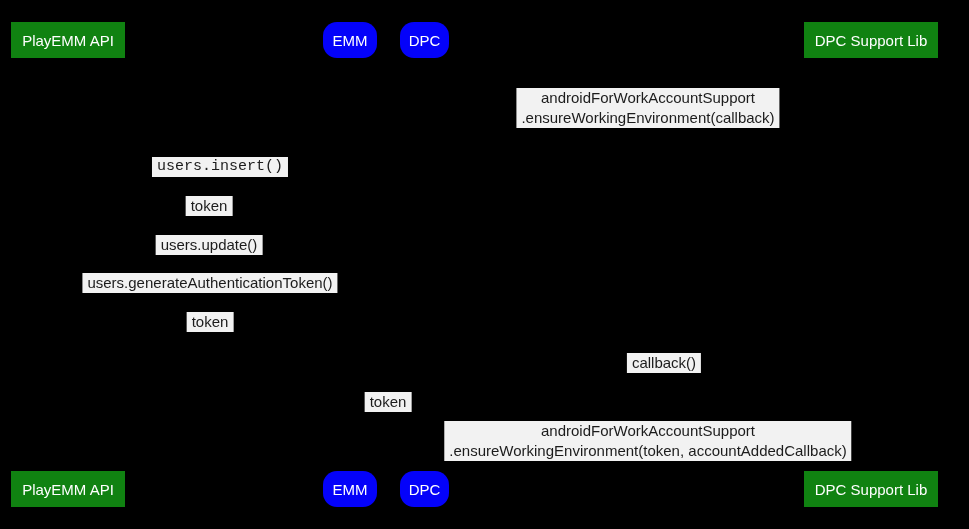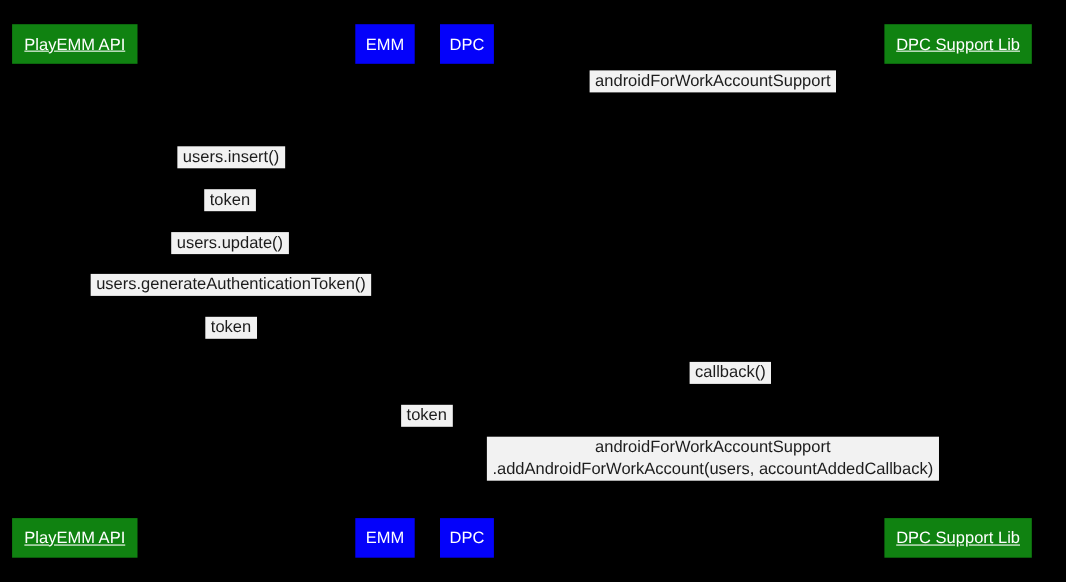--- a/index.html
+++ b/index.html
@@ -25,51 +25,53 @@
   .actor {
     position: absolute;
     height: 36px;
     display: flex;
     align-items: center;
     justify-content: center;
     color: var(--actor-text);
     font-size: 15px;
     white-space: nowrap;
   }
-  .actor.green { background: var(--actor-green); text-decoration: underline; }
-  .actor.blue  { background: var(--actor-blue); }
+  .actor.green { background: var(--actor-green); }
+  .actor.blue  { background: var(--actor-blue); border-radius: 14px; }
 
   .msg {
     position: absolute;
     transform: translateX(-50%);
     background: var(--label-bg);
     color: var(--label-text);
     font-size: 15px;
     line-height: 20px;
     padding: 0 5px;
     text-align: center;
     white-space: nowrap;
+    margin-top: 24px;
   }
   .msg .line { display: block; }
 </style>
 </head>
 <body>
 
 <div class="stage">
 
   <div class="actor green" style="left:11px; top:22px; width:114px;">PlayEMM API</div>
   <div class="actor blue" style="left:323px; top:22px; width:54px;">EMM</div>
   <div class="actor blue" style="left:400px; top:22px; width:49px;">DPC</div>
   <div class="actor green" style="left:804px; top:22px; width:134px;">DPC Support Lib</div>
 
   <div class="msg" style="left:648px; top:64px;">
     <span class="line">androidForWorkAccountSupport</span>
+    <span class="line">.ensureWorkingEnvironment(callback)</span>
   </div>
 
-  <div class="msg" style="left:210px; top:133px;">
+  <div class="msg" style="left:220px; top:133px;font-family:Liberation Mono, monospace;">
     <span class="line">users.insert()</span>
   </div>
 
   <div class="msg" style="left:209px; top:172px;">
     <span class="line">token</span>
   </div>
 
   <div class="msg" style="left:210px; top:249px;">
     <span class="line">users.generateAuthenticationToken()</span>
   </div>
@@ -85,21 +87,21 @@
   <div class="msg" style="left:664px; top:329px;">
     <span class="line">callback()</span>
   </div>
 
   <div class="msg" style="left:388px; top:368px;">
     <span class="line">token</span>
   </div>
 
   <div class="msg" style="left:648px; top:397px;">
     <span class="line">androidForWorkAccountSupport</span>
-    <span class="line">.addAndroidForWorkAccount(users, accountAddedCallback)</span>
+    <span class="line">.ensureWorkingEnvironment(token, accountAddedCallback)</span>
   </div>
 
   <div class="actor green" style="left:11px; top:471px; width:114px;">PlayEMM API</div>
   <div class="actor blue" style="left:323px; top:471px; width:54px;">EMM</div>
   <div class="actor blue" style="left:400px; top:471px; width:49px;">DPC</div>
   <div class="actor green" style="left:804px; top:471px; width:134px;">DPC Support Lib</div>
 
 </div>
 
 </body></html>

